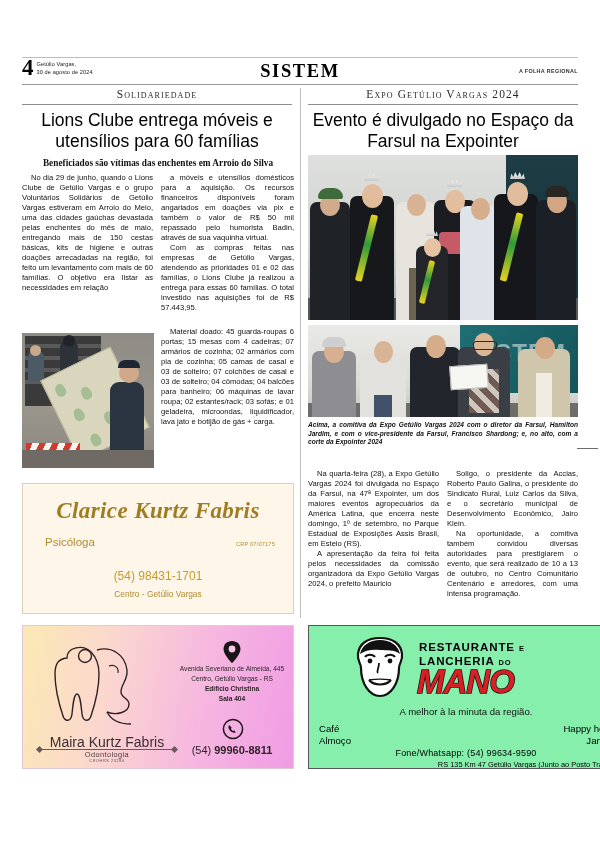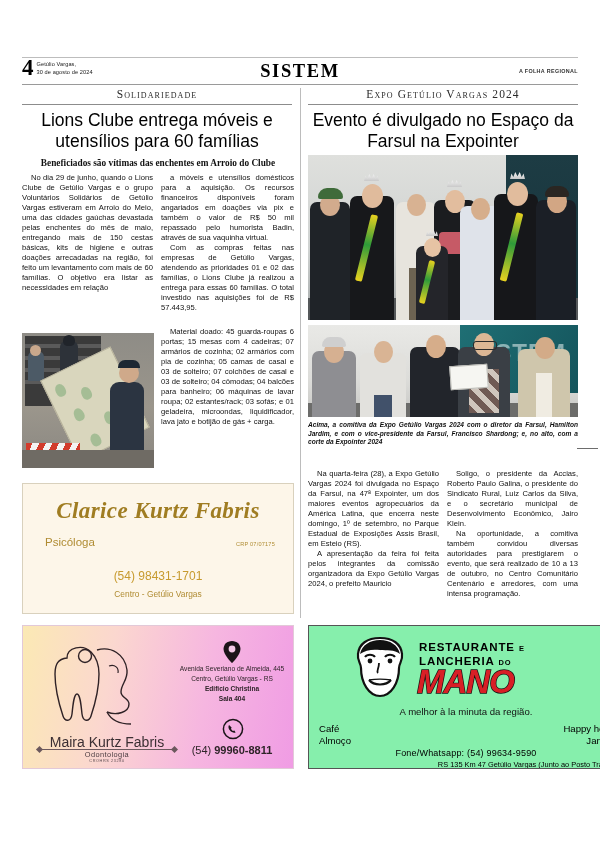--- a/index.html
+++ b/index.html
@@ -394,21 +394,21 @@
   <div class="masthead-rule"></div>
 
   <div class="kicker kicker-left">Solidariedade</div>
   <div class="kicker kicker-right">Expo Getúlio Vargas 2024</div>
   <div class="kicker-rule left"></div>
   <div class="kicker-rule right"></div>
   <div class="col-divider"></div>
   <div class="right-tick"></div>
 
   <div class="headline left">Lions Clube entrega móveis e utensílios para 60 famílias</div>
-  <div class="standfirst">Beneficiados são vítimas das enchentes em Arroio do Clube</div>
+  <div class="standfirst">Beneficiados são vítimas das enchentes em Arroio do Silva</div>
 
   <div class="bodycol" id="lc1">
     <p>No dia 29 de junho, quando o Lions Clube de Getúlio Vargas e o grupo Voluntários Solidários de Getúlio Vargas estiveram em Arroio do Meio, uma das cidades gaúchas devastada pelas enchentes do mês de maio, entregando mais de 150 cestas básicas, kits de higiene e outras doações arrecadadas na região, foi feito um levantamento com mais de 60 famílias. O objetivo era listar as necessidades em relação</p>
   </div>
 
   <div class="bodycol" id="lc2">
     <p>a móveis e utensílios domésticos para a aquisição. Os recursos financeiros disponíveis foram angariados em doações via pix e também o valor de R$ 50 mil repassado pelo humorista Badin, através de sua vaquinha virtual.</p>
     <p>Com as compras feitas nas empresas de Getúlio Vargas, atendendo as prioridades 01 e 02 das famílias, o Lions Clube já realizou a entrega para essas 60 famílias. O total investido nas aquisições foi de R$ 57.443,95.</p>
   </div>
 
@@ -539,21 +539,21 @@
       <div class="body" style="left:0;width:52px;height:68px;background:#cfc6ac;"></div>
       <div style="position:absolute;left:18px;bottom:0;width:16px;height:44px;background:#f0ece2;"></div>
       <div class="head" style="left:17px;top:6px;width:20px;height:22px;background:#d3ab88;"></div>
     </div>
   </div>
 
   <div class="caption">Acima, a comitiva da Expo Getúlio Vargas 2024 com o diretor da Farsul, Hamilton Jardim, e com o vice-presidente da Farsul, Francisco Shardong; e, no alto, com a corte da Expointer 2024</div>
 
   <div class="bodycol" id="rc1">
     <p>Na quarta-feira (28), a Expo Getúlio Vargas 2024 foi divulgada no Espaço da Farsul, na 47ª Expointer, um dos maiores eventos agropecuários da América Latina, que encerra neste domingo, 1º de setembro, no Parque Estadual de Exposições Assis Brasil, em Esteio (RS).</p>
-    <p>A apresentação da feira foi feita pelos integrantes da comissão organizadora da Expo Getúlio Vargas 2024, o prefeito Mauricio</p>
+    <p>A apresentação da feira foi feita pelos necessidades da comissão organizadora da Expo Getúlio Vargas 2024, o prefeito Mauricio</p>
   </div>
   <div class="bodycol" id="rc2">
     <p>Soligo, o presidente da Accias, Roberto Paulo Galina, o presidente do Sindicato Rural, Luiz Carlos da Silva, e o secretário municipal de Desenvolvimento Econômico, Jairo Klein.</p>
     <p>Na oportunidade, a comitiva também convidou diversas autoridades para prestigiarem o evento, que será realizado de 10 a 13 de outubro, no Centro Comunitário Centenário e arredores, com uma intensa programação.</p>
   </div>
 
   <div id="ad-clarice">
     <div class="clarice-name">Clarice Kurtz Fabris</div>
     <div class="clarice-role">Psicóloga</div>
     <div class="clarice-crp">CRP 07/07175</div>

